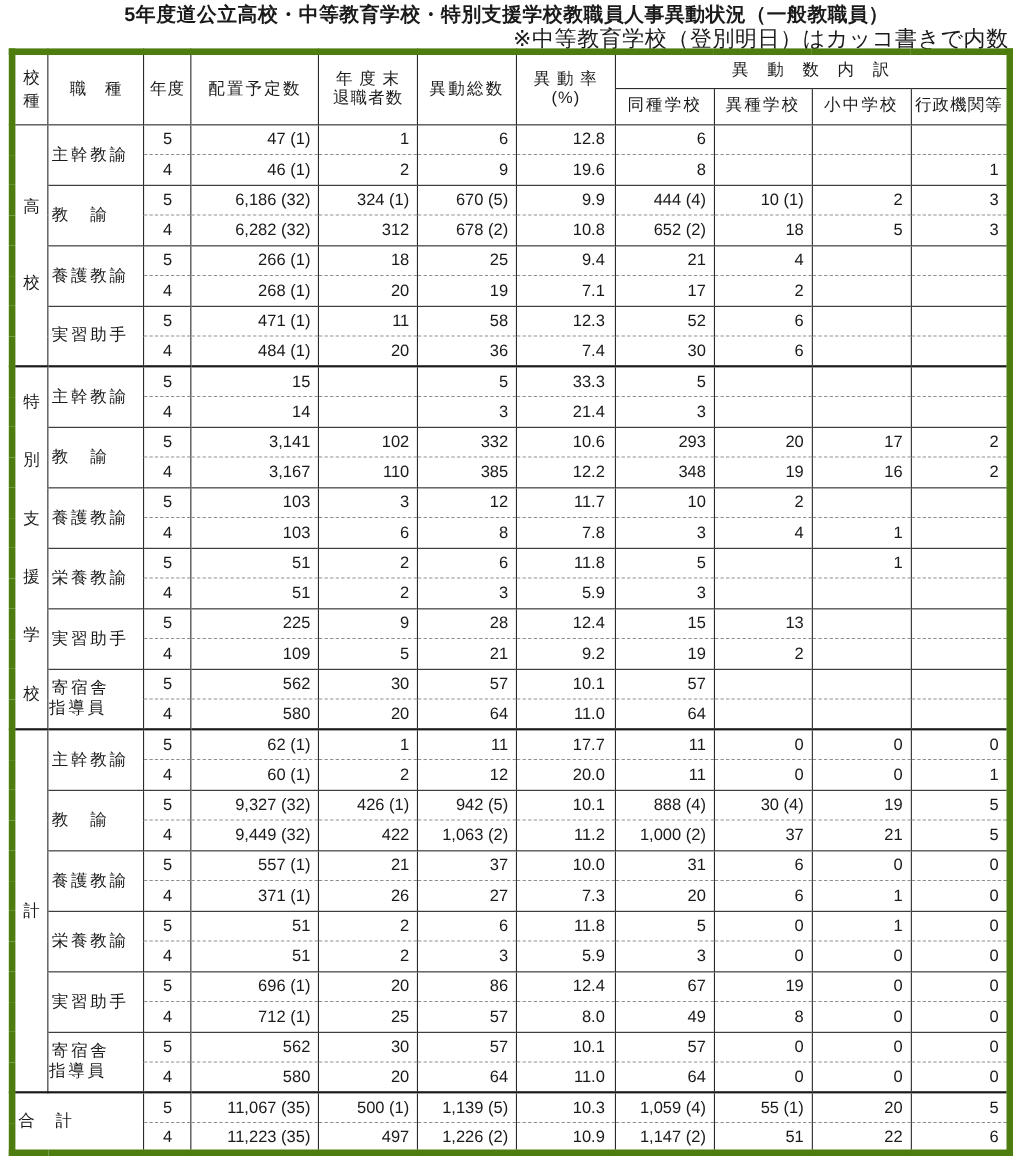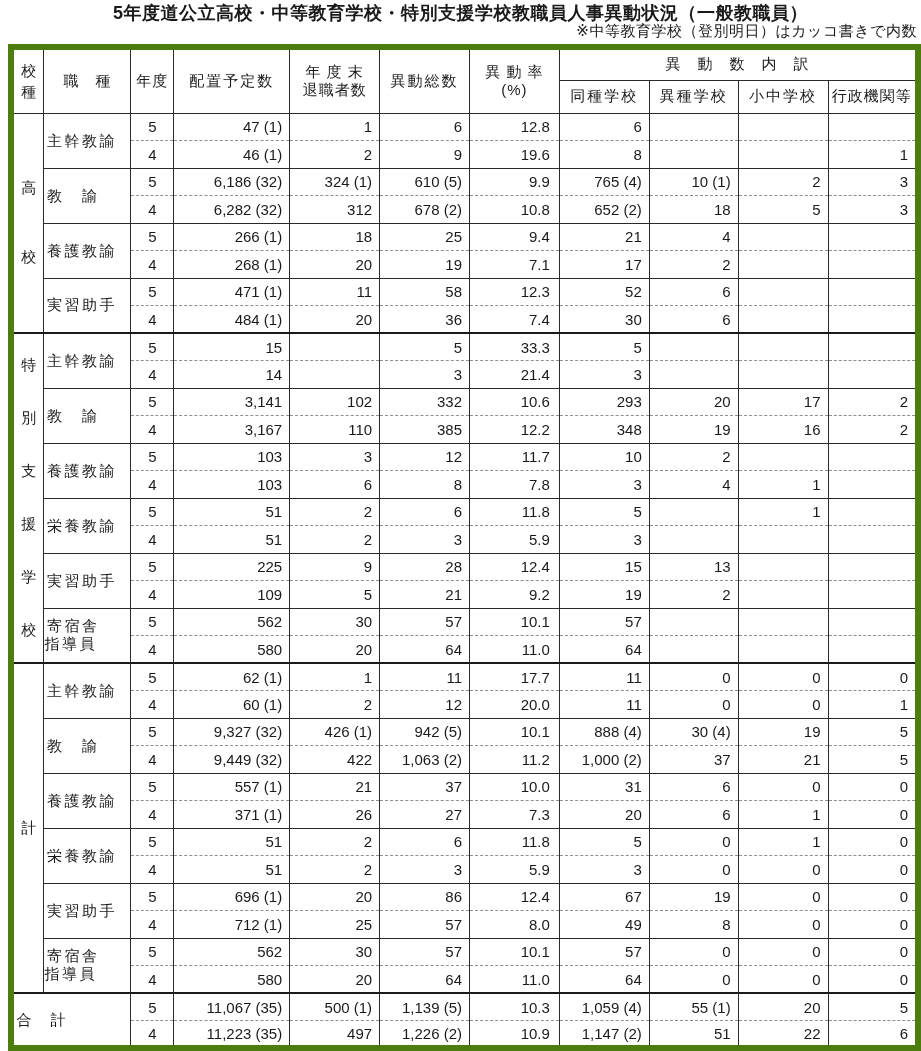--- a/index.html
+++ b/index.html
@@ -6,21 +6,21 @@
   body{
     width:921px;height:1051px;background:#ffffff;color:#1a1a1a;
     font-family:"Liberation Sans","DejaVu Sans",sans-serif;
     position:relative;overflow:hidden;
   }
   .title{
     text-align:center;font-weight:bold;font-size:18px;line-height:1.2;
     padding-top:3px;letter-spacing:0.5px;
   }
   .note{
-    position:absolute;top:22px;right:4px;font-size:15px;letter-spacing:0.5px;
+    position:absolute;top:22px;right:4px;font-size:20px;letter-spacing:0.5px;
   }
   table.tbl{
     position:absolute;left:8px;top:44px;
     border-collapse:collapse;table-layout:fixed;
     border:6px solid #4d7c0f;
   }
   .tbl th,.tbl td{
     border-left:1px solid #2a2a2a;border-top:1px solid #2a2a2a;
     padding:0;font-weight:normal;overflow:hidden;
   }
@@ -113,23 +113,23 @@
         <td class="num bt-dashed">8</td>
         <td class="num bt-dashed"></td>
         <td class="num bt-dashed"></td>
         <td class="num bt-dashed">1</td>
       </tr>
       <tr>
         <td class="job" rowspan="2">教　諭</td>
         <td class="year">5</td>
         <td class="num">6,186 (32)</td>
         <td class="num">324 (1)</td>
-        <td class="num">610 (5)</td>
+        <td class="num">670 (5)</td>
         <td class="num rate">9.9</td>
-        <td class="num">765 (4)</td>
+        <td class="num">444 (4)</td>
         <td class="num">10 (1)</td>
         <td class="num">2</td>
         <td class="num">3</td>
       </tr>
       <tr>
         <td class="year bt-dashed">4</td>
         <td class="num bt-dashed">6,282 (32)</td>
         <td class="num bt-dashed">312</td>
         <td class="num bt-dashed">678 (2)</td>
         <td class="num rate bt-dashed">10.8</td>

